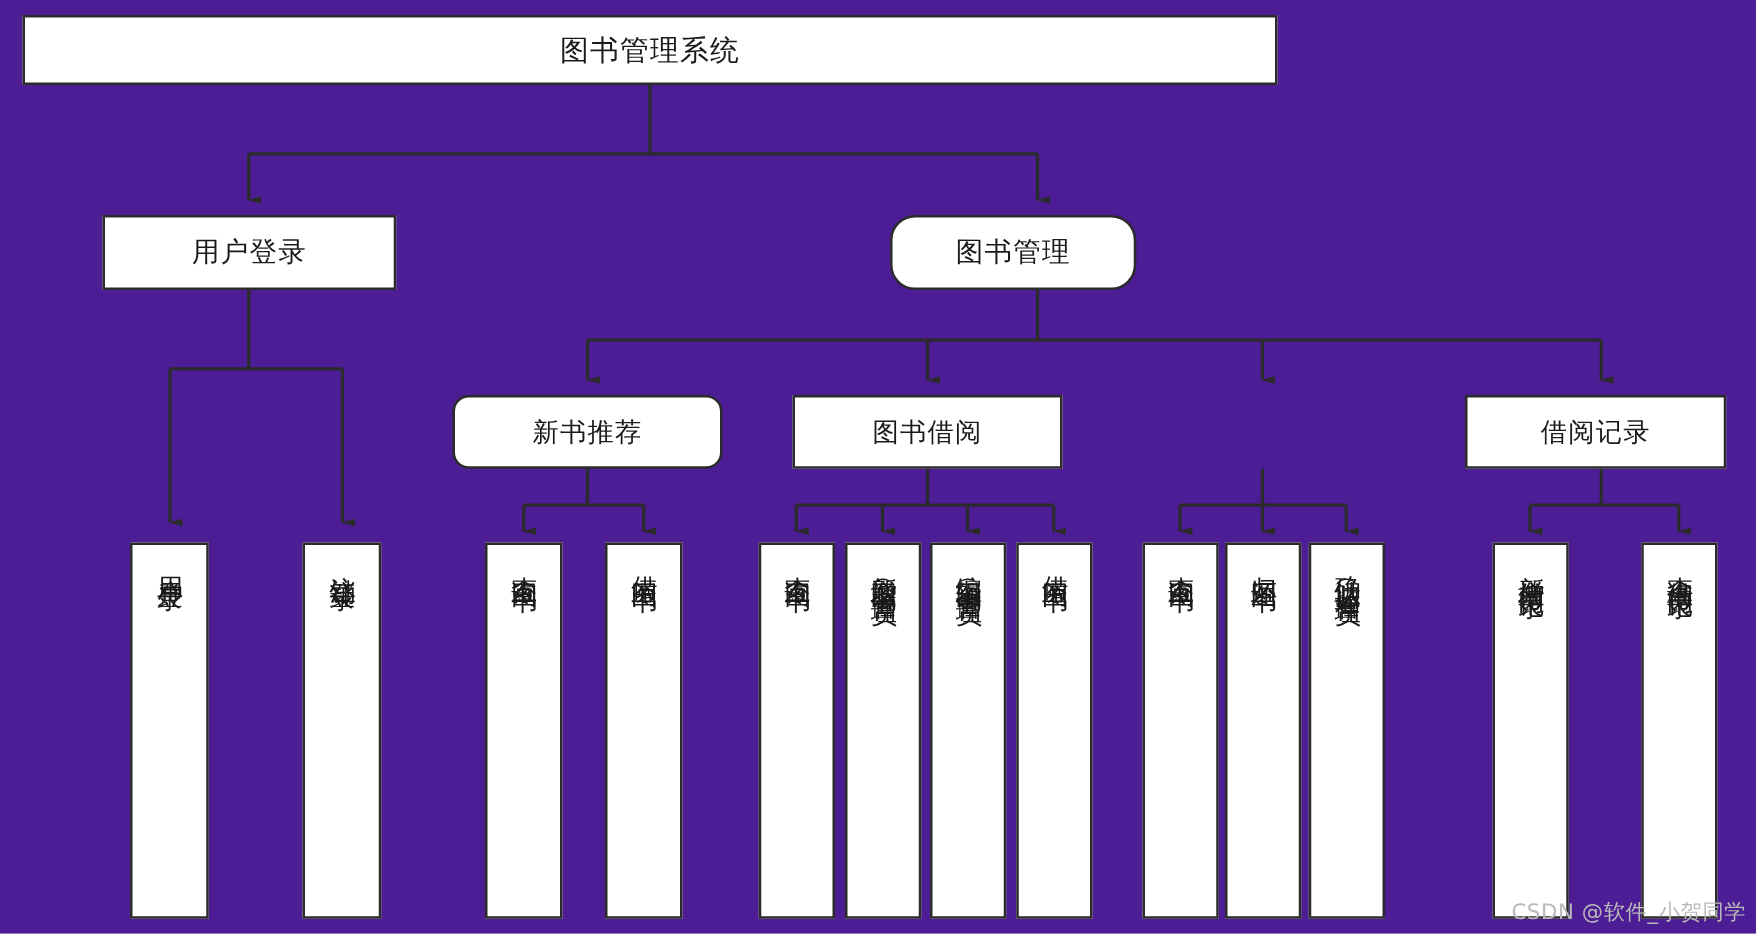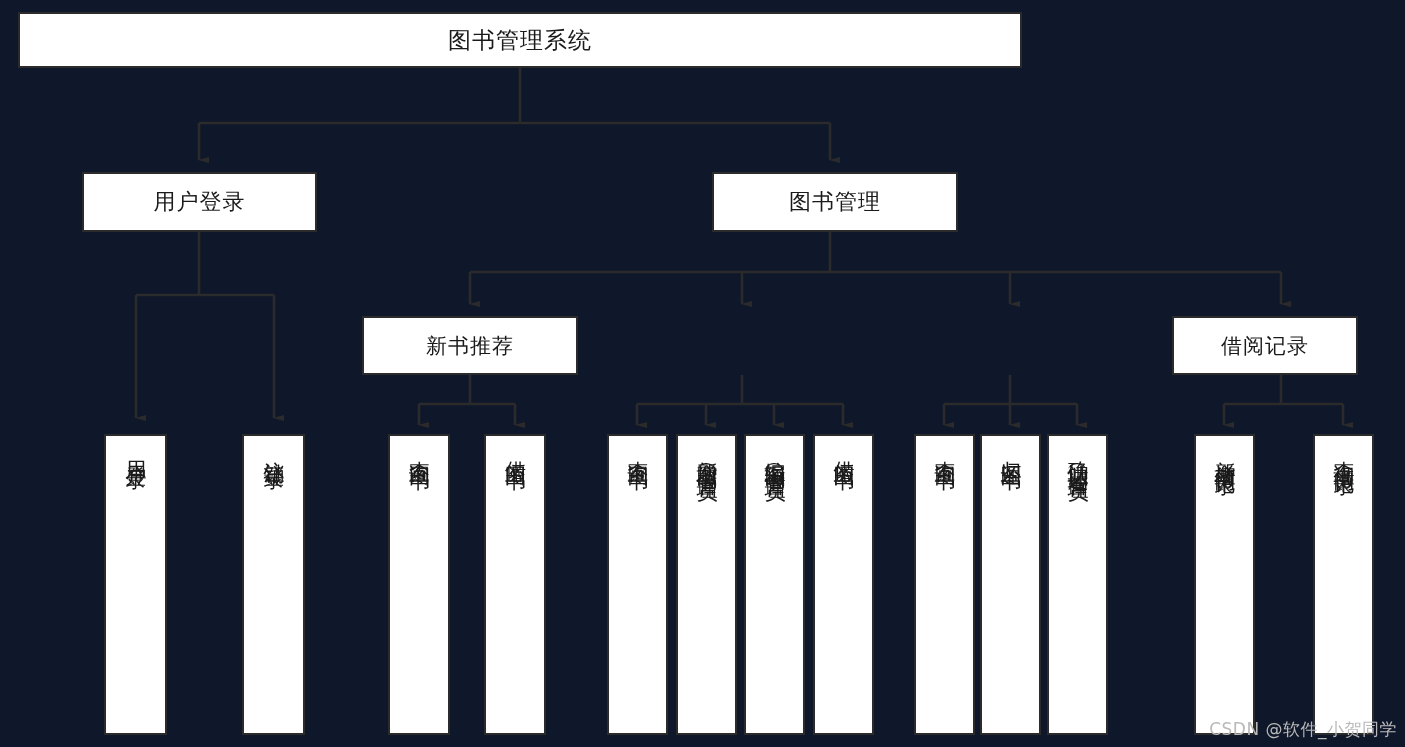--- a/index.html
+++ b/index.html
@@ -8,21 +8,21 @@
     padding: 0;
     background: #ffffff;
   }
   body {
     font-family: "DejaVu Sans", "Liberation Sans", sans-serif;
   }
   #diagram-root {
     position: relative;
     width: 1405px;
     height: 747px;
-    background: #0f172a;
+    background: #4c1d95;
     overflow: hidden;
   }
   #diagram-svg {
     position: absolute;
     left: 0;
     top: 0;
     width: 1405px;
     height: 747px;
   }
   .node {
@@ -134,35 +134,38 @@
   </svg>
 
   <div class="node root-node" style="left:18px; top:12px; width:1004px; height:56px;">
     <span class="flat-label">图书管理系统</span>
   </div>
 
   <div class="node level1-node" style="left:82px; top:172px; width:235px; height:60px;">
     <span class="flat-label">用户登录</span>
   </div>
 
-  <div class="node level1-node" style="left:712px; top:172px; width:246px; height:60px;">
+  <div class="node level1-node" style="left:712px; top:172px; width:197px; height:60px;border-radius:20px;">
     <span class="flat-label">图书管理</span>
   </div>
 
   <div class="node leaf-node" style="left:104px; top:434px; width:63px; height:301px;">
     <span class="leaf-label">用户登录</span>
   </div>
   <div class="node leaf-node" style="left:242px; top:434px; width:63px; height:301px;">
     <span class="leaf-label">注销登录</span>
   </div>
 
-  <div class="node level2-node" style="left:362px; top:316px; width:216px; height:59px;">
+  <div class="node level2-node" style="left:362px; top:316px; width:216px; height:59px;border-radius:13px;">
     <span class="flat-label">新书推荐</span>
   </div>
-  <div class="node level2-node" style="left:1172px; top:316px; width:186px; height:59px;">
+  <div class="node level2-node" style="left:634px; top:316px; width:216px; height:59px;">
+    <span class="flat-label">图书借阅</span>
+  </div>
+  <div class="node level2-node" style="left:1172px; top:316px; width:209px; height:59px;">
     <span class="flat-label">借阅记录</span>
   </div>
 
   <div class="node leaf-node" style="left:388px; top:434px; width:62px; height:301px;">
     <span class="leaf-label">查询图书</span>
   </div>
   <div class="node leaf-node" style="left:484px; top:434px; width:62px; height:301px;">
     <span class="leaf-label">借阅图书</span>
   </div>
 

